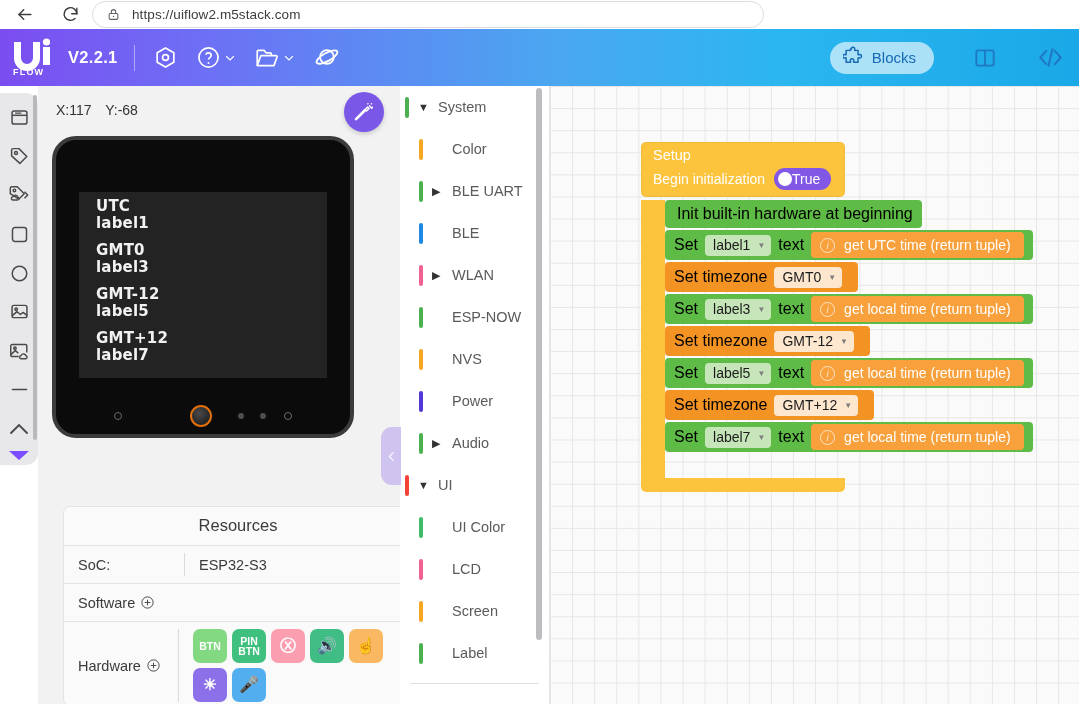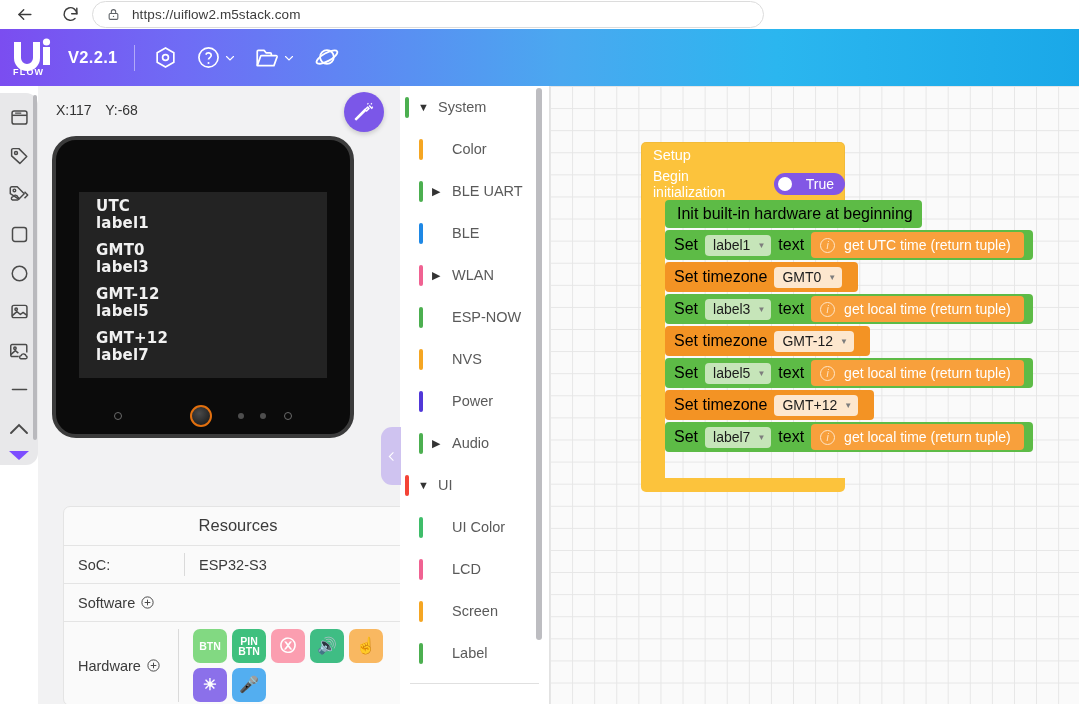--- a/index.html
+++ b/index.html
@@ -154,21 +154,21 @@
   
   .blk { position: absolute; font-size: 14px; color: #fff; }
   .hat {
     background: #fcc33c; border-radius: 5px;
     box-shadow: inset 0 0 0 1px rgba(0,0,0,.04);
   }
   .hat-title { padding: 5px 0 0 12px; font-size: 14.5px; }
   .hat-row { display: flex; align-items: center; padding: 5px 0 7px 12px; }
   .toggle-chip {
     background: #8257e5; border-radius: 11px; height: 22px; padding: 0 11px 0 4px;
-    display: flex; align-items: center; gap: 14px; margin-left: 9px; font-size: 14px;
+    display: flex; align-items: center; gap: 0; margin-left: 9px; font-size: 14px;
   }
   .toggle-knob { width: 14px; height: 14px; border-radius: 50%; background: #fff; }
   .srow {
     position: relative; display: flex; align-items: center;
     border-radius: 4px; padding: 0 9px; height: 30px; margin-bottom: 2px; width: max-content;
   }
   .srow.green { background: #5dbb46; }
   .srow.orange { background: #f39324; }
   .field-drop {
     background: #c6e5b9; color: #1b1b1b; border-radius: 4px; height: 21px;
@@ -268,20 +268,43 @@
           <polyline points="5 9 12 16 19 9"></polyline>
         </svg>
     </div>
     <div class="tb-icon">
       <svg width="27" height="27" viewBox="0 0 24 24" fill="none" stroke="#fff" stroke-width="1.6">
           <circle cx="12.4" cy="11.6" r="6.1"></circle>
           <ellipse cx="12.4" cy="11.6" rx="10.4" ry="3.6" transform="rotate(-29 12.4 11.6)"></ellipse>
         </svg>
     </div>
 
+    <div class="tb-right">
+      <div class="blocks-tab">
+        <span>
+          <svg width="21" height="21" viewBox="0 0 24 24" fill="none" stroke="#1769b5" stroke-width="1.7" stroke-linejoin="round">
+              <path d="M9.5 3.3a2 2 0 0 1 4 0c0 .9-.6 1.2-.2 1.6.4.4 1.3.1 2.1.1h1.8v3c0 .8-.3 1.6.2 2 .5.4.9-.2 1.8-.2a2 2 0 0 1 0 4c-.9 0-1.3-.6-1.8-.2-.5.4-.2 1.2-.2 2v3h-3c-.8 0-1.6.3-2-.2-.4-.5.2-.9.2-1.8a2 2 0 0 0-4 0c0 .9.6 1.3.2 1.8-.4.5-1.2.2-2 .2h-3v-3c0-.8.3-1.6-.2-2-.5-.4-.9.2-1.8.2a2 2 0 0 1 0-4c.9 0 1.3.6 1.8.2.5-.4.2-1.2.2-2V5h3c.8 0 1.7.3 2.1-.1.4-.4-.2-.7-.2-1.6z"></path>
+            </svg>
+        </span>
+        <span>Blocks</span>
+      </div>
+      <div class="tb-icon">
+        <svg width="26" height="26" viewBox="0 0 24 24" fill="none" stroke="#1f78c1" stroke-width="1.7">
+            <rect x="4" y="5" width="16" height="14" rx="1.6"></rect>
+            <line x1="12" y1="5" x2="12" y2="19"></line>
+          </svg>
+      </div>
+      <div class="tb-icon last">
+        <svg width="29" height="29" viewBox="0 0 24 24" fill="none" stroke="#1f78c1" stroke-width="1.7" stroke-linecap="round" stroke-linejoin="round">
+            <polyline points="8.5 6.5 3.5 12 8.5 17.5"></polyline>
+            <polyline points="15.5 6.5 20.5 12 15.5 17.5"></polyline>
+            <line x1="13.6" y1="5.2" x2="10.4" y2="18.8"></line>
+          </svg>
+      </div>
+    </div>
   </div>
 
   <div class="rail">
     <div class="rail-item">
       <svg width="21" height="21" viewBox="0 0 24 24" fill="none" stroke="#4a4a4a" stroke-width="1.7">
           <rect x="3.5" y="4.5" width="17" height="15" rx="2.4"></rect>
           <line x1="3.5" y1="9.5" x2="20.5" y2="9.5"></line>
           <line x1="7" y1="7" x2="14" y2="7" stroke-width="1.4"></line>
         </svg>
     </div>

